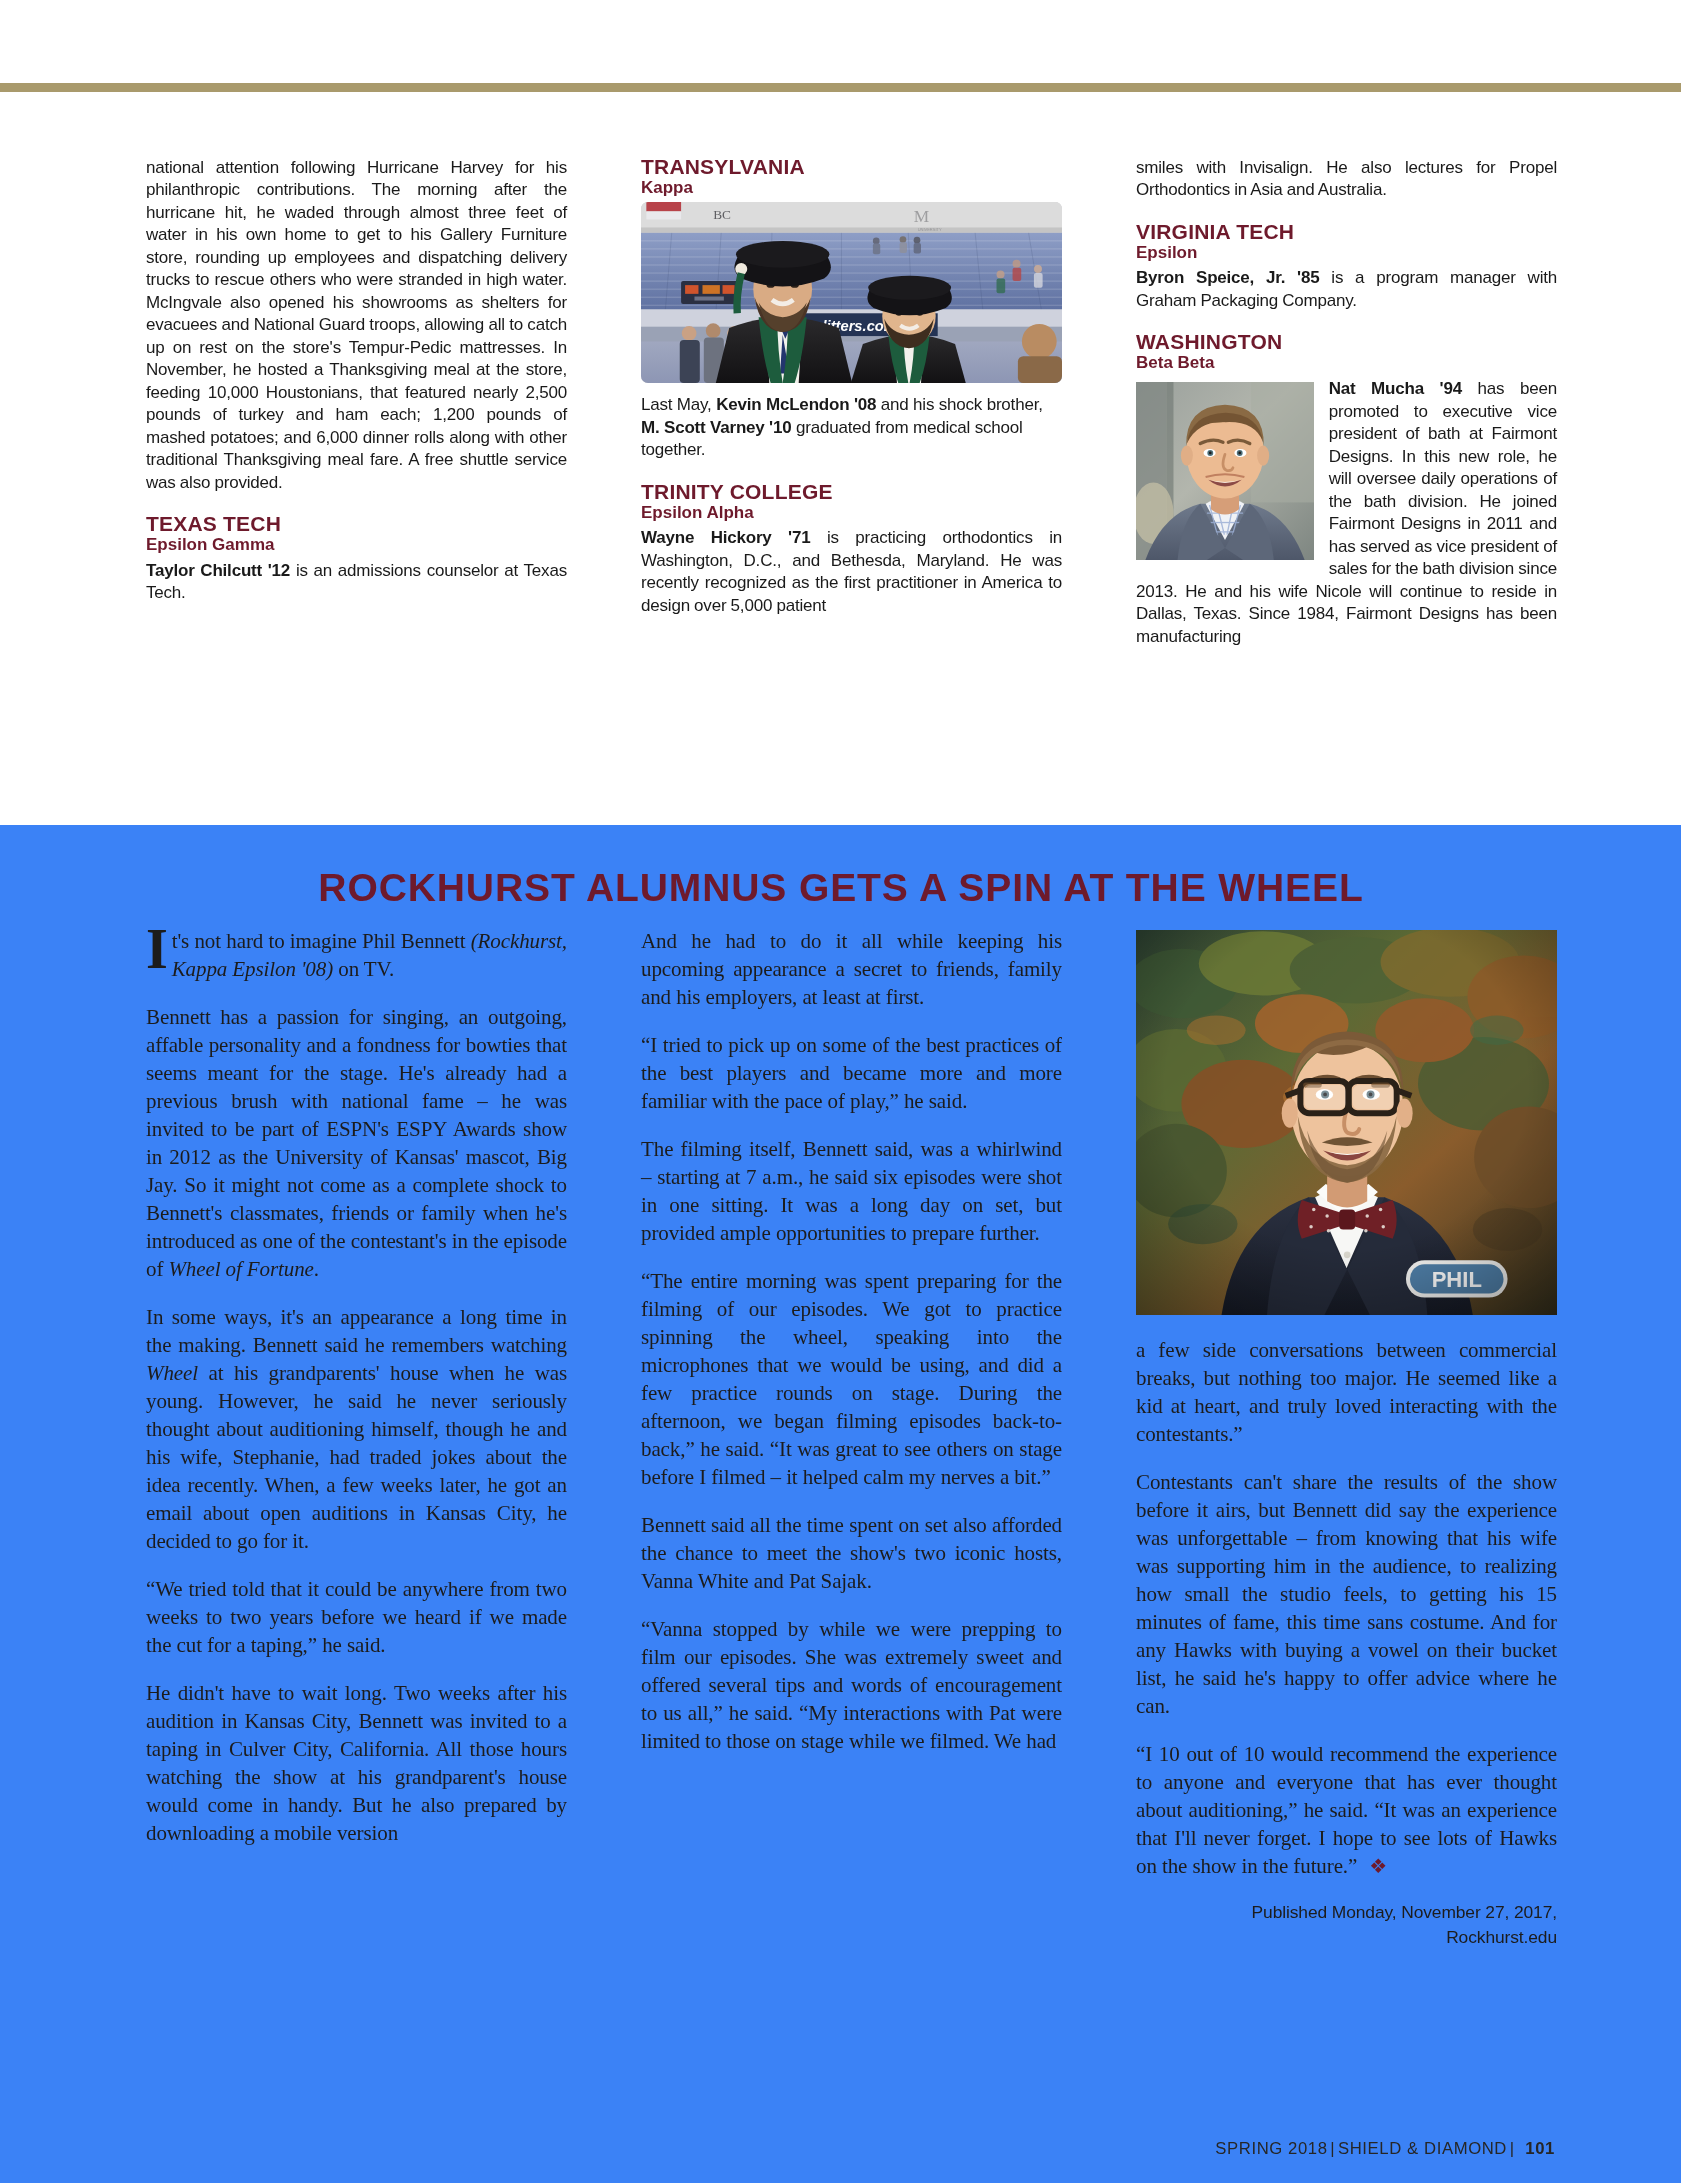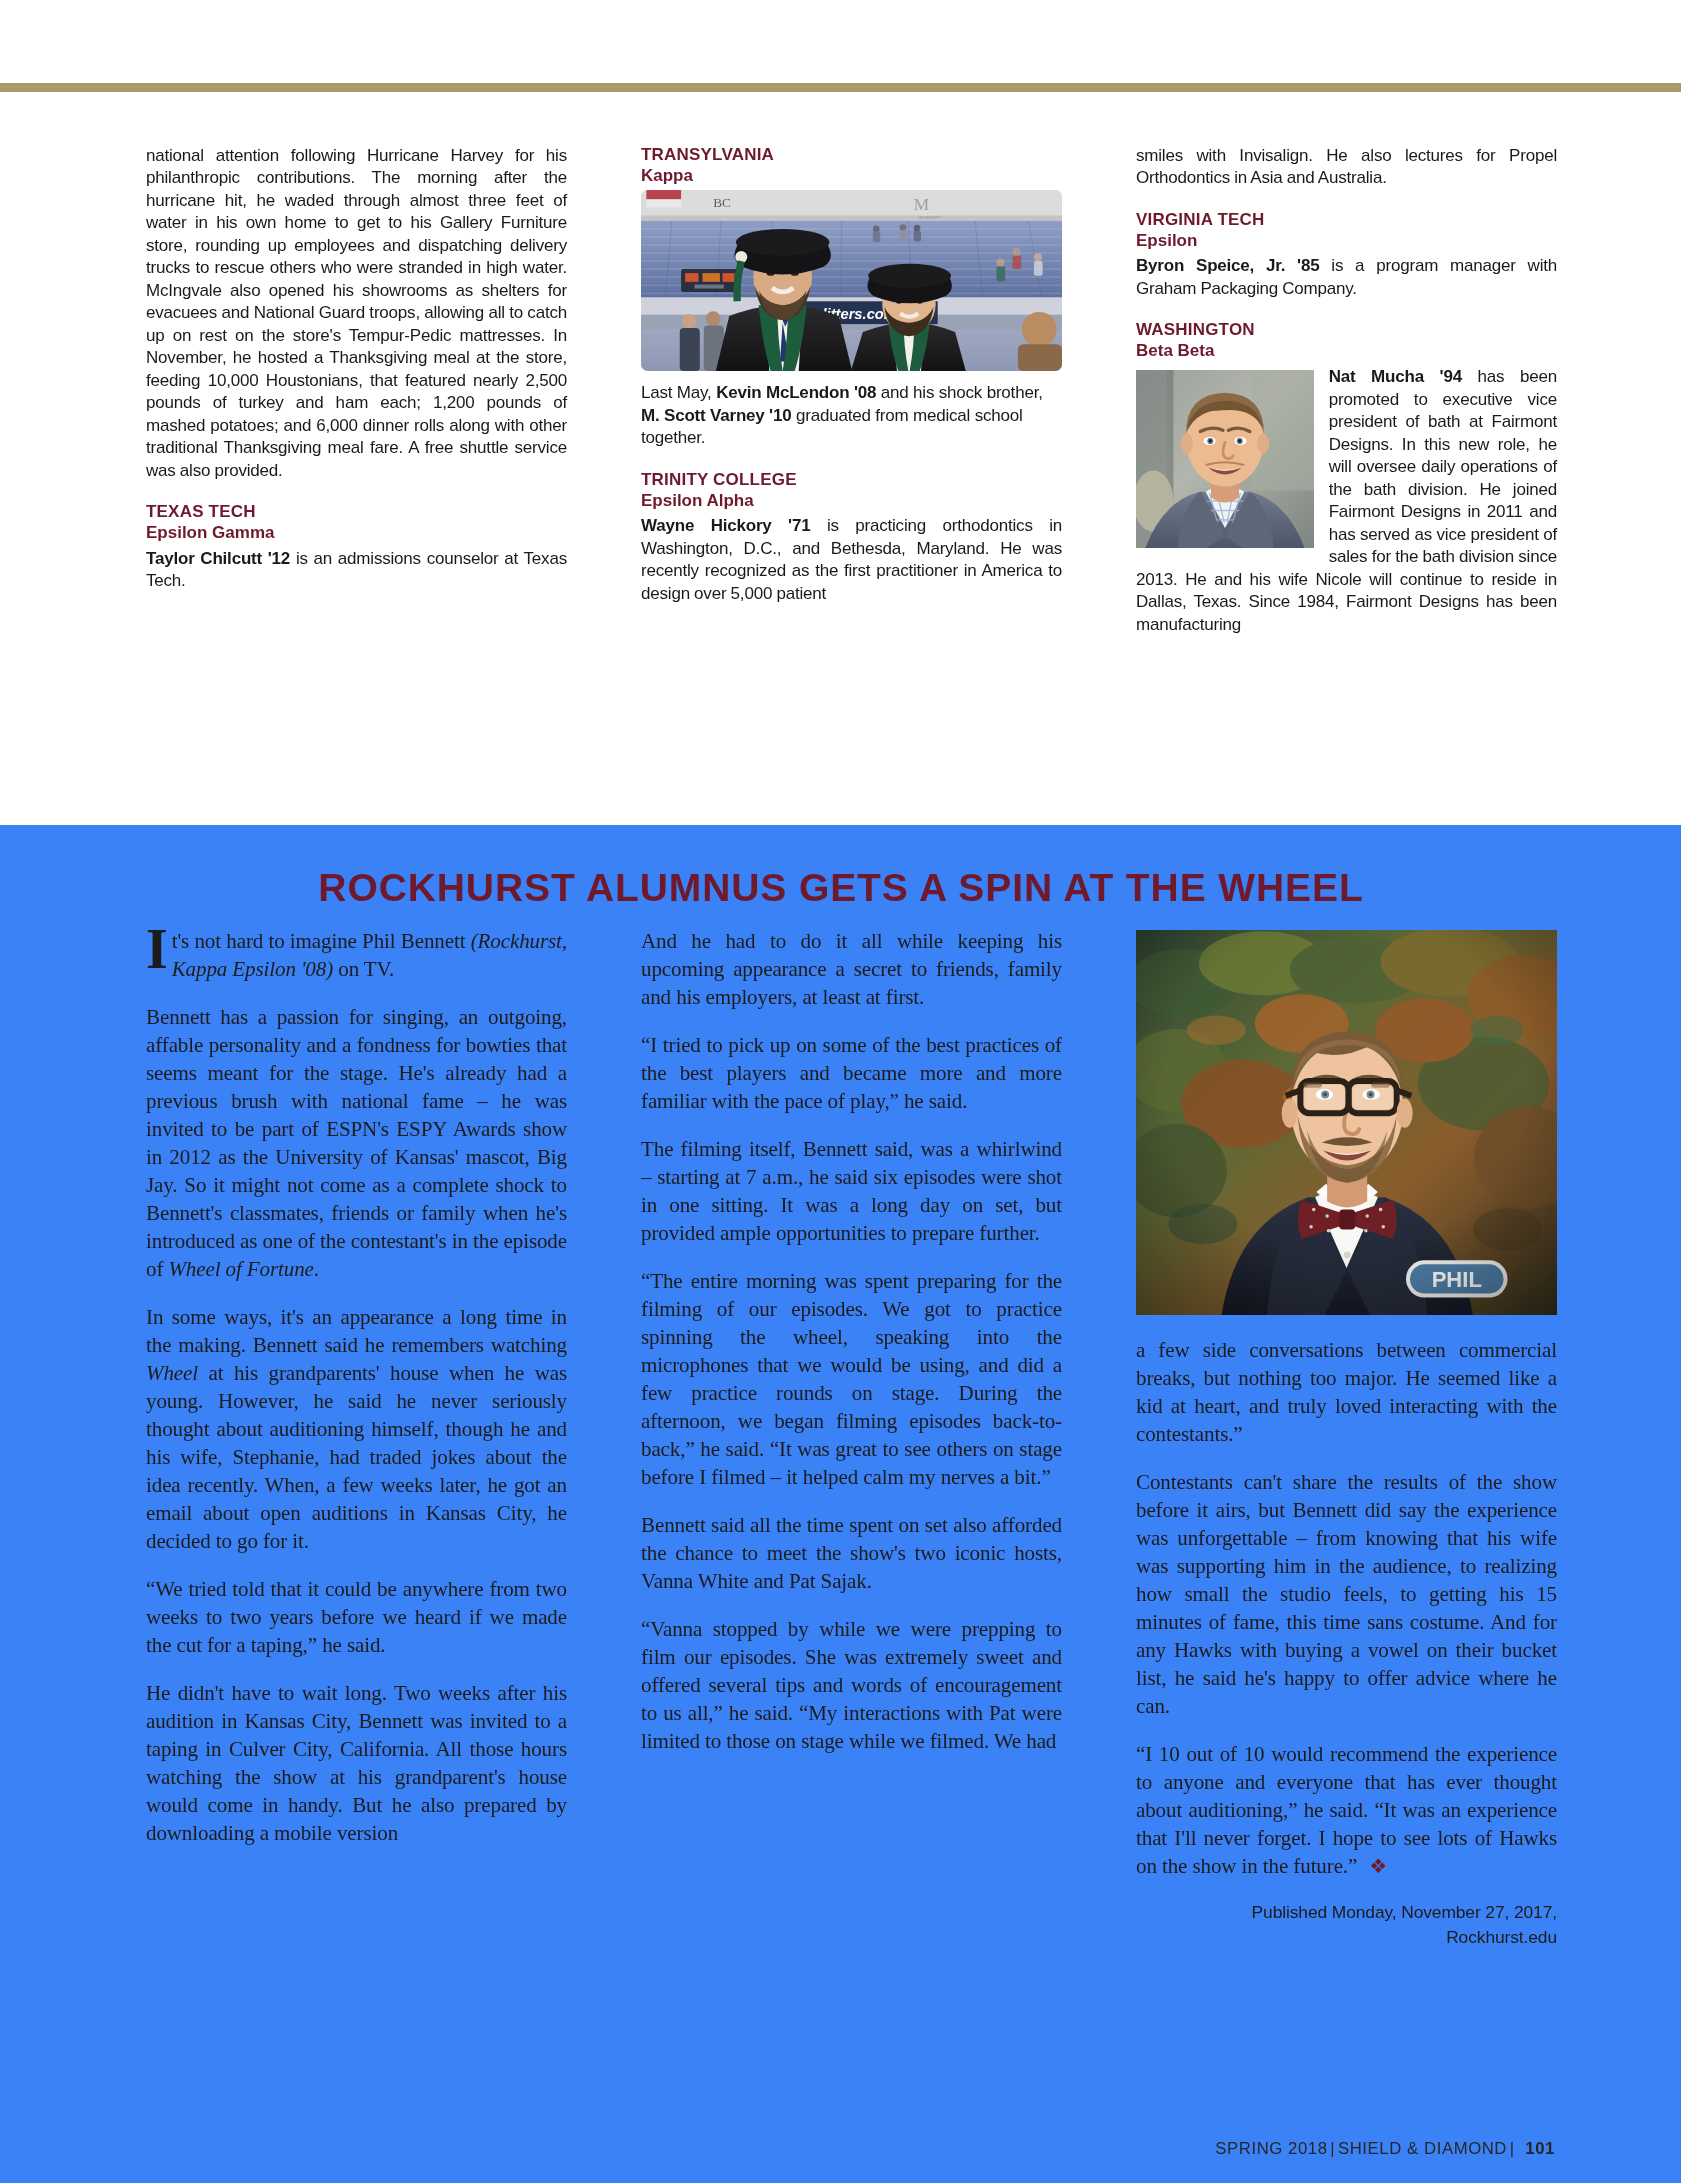--- a/index.html
+++ b/index.html
@@ -22,21 +22,21 @@
     top: 83px;
     left: 0;
     width: 1682px;
     height: 8.7px;
     background: #a99a6c;
   }
 
   
   .notes-region {
     position: absolute;
-    top: 134px;
+    top: 146px;
     left: 0;
     width: 1640px;
     height: 674px;
     background: #ffffff;
     text-decoration: underline;
   }
   .notes-cols {
     position: absolute;
     left: 146px;
     top: 10.7px;
@@ -55,21 +55,21 @@
     color: #1a1a1a;
     text-align: justify;
     margin: 0 0 0 0;
     letter-spacing: -0.2px;
     word-spacing: -0.3px;
   }
   .note-p b { font-weight: 700; }
 
   .chapter-school {
     font-family: "Liberation Sans", sans-serif;
-    font-size: 17px;
+    font-size: 21px;
     font-weight: 700;
     letter-spacing: 0.2px;
     color: #6e1a2c;
     margin: 20px 0 0 0;
     line-height: 20px;
     text-transform: uppercase;
   }
   .chapter-school.first { margin-top: 0; }
   .chapter-greek {
     font-family: "Liberation Sans", sans-serif;

